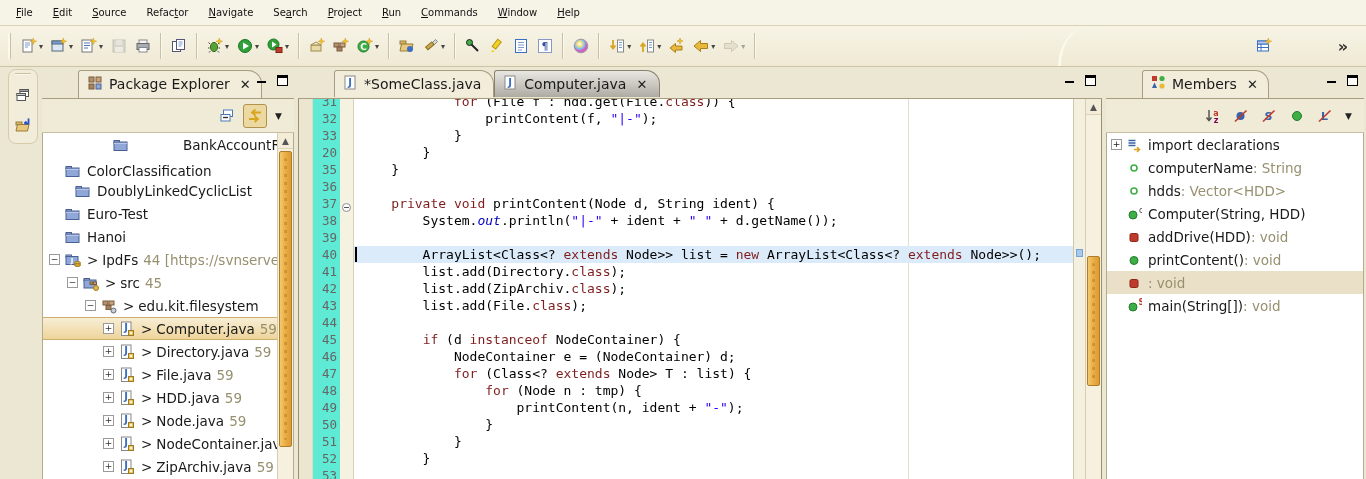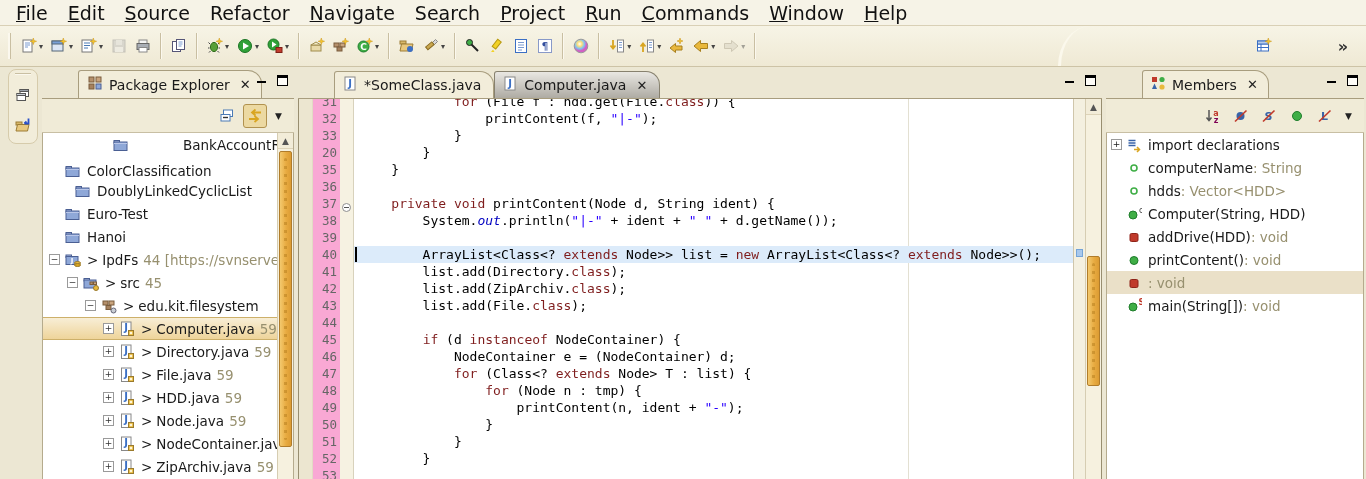--- a/index.html
+++ b/index.html
@@ -2,21 +2,21 @@
 <html><head>
 <meta charset="utf-8">
 <style>
   * { margin:0; padding:0; box-sizing:border-box; }
   html,body { width:1366px; height:479px; overflow:hidden; }
   body { font-family:"DejaVu Sans", sans-serif; background:#ece7d3; color:#1a1a1a; }
   .window { position:relative; width:1366px; height:479px; display:flex; flex-direction:column; }
 
   
   .menubar { height:26px; background:#f6f3e7; border-bottom:1px solid #d9d0b6; display:flex; align-items:center; padding-left:6px; }
-  .menu-item { font-size:19px; padding:2px 10px; color:#111; cursor:default; }
+  .menu-item { font-size:10px; padding:2px 10px; color:#111; cursor:default; }
   .menu-item u { text-decoration:underline; }
 
   
   .toolbar { height:41px; background:linear-gradient(#f7f4e6,#efe9d4); border-bottom:1px solid #cdc3a6; display:flex; align-items:center; padding:0 8px; position:relative; }
   .tb-grip { width:3px; height:26px; border-left:2px solid #fbf8ee; border-right:1px solid #c9bfa2; margin:0 6px 0 0; }
   .tb-sep { width:2px; height:26px; border-left:1px solid #c9bfa2; border-right:1px solid #fbf8ee; margin:0 5px; }
   .tb-group { display:flex; align-items:center; }
   .tb-btn { display:flex; align-items:center; height:28px; padding:0 3px; border:1px solid transparent; border-radius:3px; }
   .tb-btn.disabled { opacity:.45; }
   .tb-btn svg { display:block; }
@@ -32,21 +32,21 @@
   .fastview { width:30px; }
   .fastview-box { width:30px; border:1px solid #d6cbab; border-radius:8px; background:#f2edda; padding:3px 0 6px; display:flex; flex-direction:column; align-items:center; gap:6px; }
   .fv-grip { width:16px; height:2px; border-top:1px solid #c9bfa2; border-bottom:1px solid #fbf8ee; margin-bottom:2px; }
   .fv-btn { width:24px; height:24px; display:flex; align-items:center; justify-content:center; border-radius:3px; }
 
   
   .panel { display:flex; flex-direction:column; min-height:0; }
   .pkg-panel { width:252px; }
   .editor-panel { width:804px; }
   .members-panel { flex:1; }
-  .panel-header { height:30px; position:relative; display:flex; align-items:flex-end; border-bottom:1px solid #a89d7e;padding-left:36px; }
+  .panel-header { height:30px; position:relative; display:flex; align-items:center; border-bottom:1px solid #a89d7e;padding-left:36px; }
   .view-tab { display:flex; align-items:center; gap:6px; height:28px; padding:0 10px 0 8px; background:#f2edda; border:1px solid #a89d7e; border-bottom:none; border-radius:3px 14px 0 0; font-size:14px; }
   .editor-tab { display:flex; align-items:center; gap:6px; height:27px; padding:0 12px 0 8px; font-size:14px; border:1px solid #a89d7e; border-bottom:none; border-radius:3px 14px 0 0; background:#f2edda; }
   .editor-tab.active { background:linear-gradient(#e9e7e2,#aeaba3); border-color:#87816e; }
   .tab-close { font-weight:bold; font-size:13px; color:#222; margin-left:4px; }
   .minmax { position:absolute; right:6px; top:6px; display:flex; gap:10px; align-items:center; }
   .btn-min { width:11px; height:9px; position:relative; }
   .btn-min::after { content:""; position:absolute; left:1px; right:1px; top:2px; height:3px; border-bottom:2px solid #000; }
   .btn-max { width:11px; height:11px; border:1px solid #000; border-top:3px solid #000; background:#fdfcf7; }
 
   .view-toolbar { height:34px; background:#f0ebd7; display:flex; align-items:center; justify-content:flex-end; gap:4px; padding-right:8px; border-bottom:1px solid #c8bfa4; }
@@ -72,21 +72,21 @@
   .vscroll .arrow { height:16px; text-align:center; font-size:9px; color:#555; line-height:16px; background:#f2ecd8; border-bottom:1px solid #ddd3b8; }
   .vscroll .thumb { position:absolute; left:1px; right:1px; border:1px solid #b07c2a; border-radius:2px;
     background:linear-gradient(90deg,#f3c96e,#e8ab41 55%,#dc9c33); }
   .vscroll .thumb::after { content:""; position:absolute; left:50%; top:6px; bottom:6px; width:3px; margin-left:-1.5px;
     background:repeating-linear-gradient(#b8801f 0 3px, transparent 3px 8px); opacity:.55; border-radius:2px; }
 
   
   .editor-body { flex:1; display:flex; background:#fff; border:1px solid #988e70; border-bottom:none; border-top:none; position:relative; overflow:hidden; }
   .ed-cols { display:flex; width:100%; }
   .annot-ruler { width:14px; background:#ece6d0; border-right:1px solid #e2dbc4; }
-  .num-ruler { width:27px; background:#f9a8d4; font-family:"DejaVu Sans Mono",monospace; font-size:12.5px; color:#666; text-align:right; padding-right:3px; }
+  .num-ruler { width:27px; background:#5eead4; font-family:"DejaVu Sans Mono",monospace; font-size:12.5px; color:#666; text-align:right; padding-right:3px; }
   .fold-ruler { width:14px; background:#f6f2e2; border-right:1px solid #d8d2bc; position:relative; }
   .num-ruler .ln, .fold-ruler .fl { height:17px; line-height:17px; }
   .fold-ruler .fold-marker { display:inline-block; width:9px; height:9px; border:1px solid #8f8f8f; border-radius:50%; background:#fff; position:relative; top:3px; left:2px; }
   .fold-marker::after { content:""; position:absolute; left:1px; right:1px; top:3px; border-top:1px solid #555; }
   .code-wrap { flex:1; position:relative; font-family:"DejaVu Sans Mono",monospace; font-size:13px; overflow:hidden; }
   .print-margin { position:absolute; top:0; bottom:0; left:calc(6px + 70ch); width:1px; background:#e3e0d2; }
   .cl { height:17px; line-height:17px; white-space:pre; padding-left:6px; position:relative; }
   .cl.current { background:#dcebfa; }
   .caret { position:absolute; left:1px; top:1px; width:2px; height:15px; background:#000; }
   .tk-k { color:#7f1d1d; font-weight:normal; }

